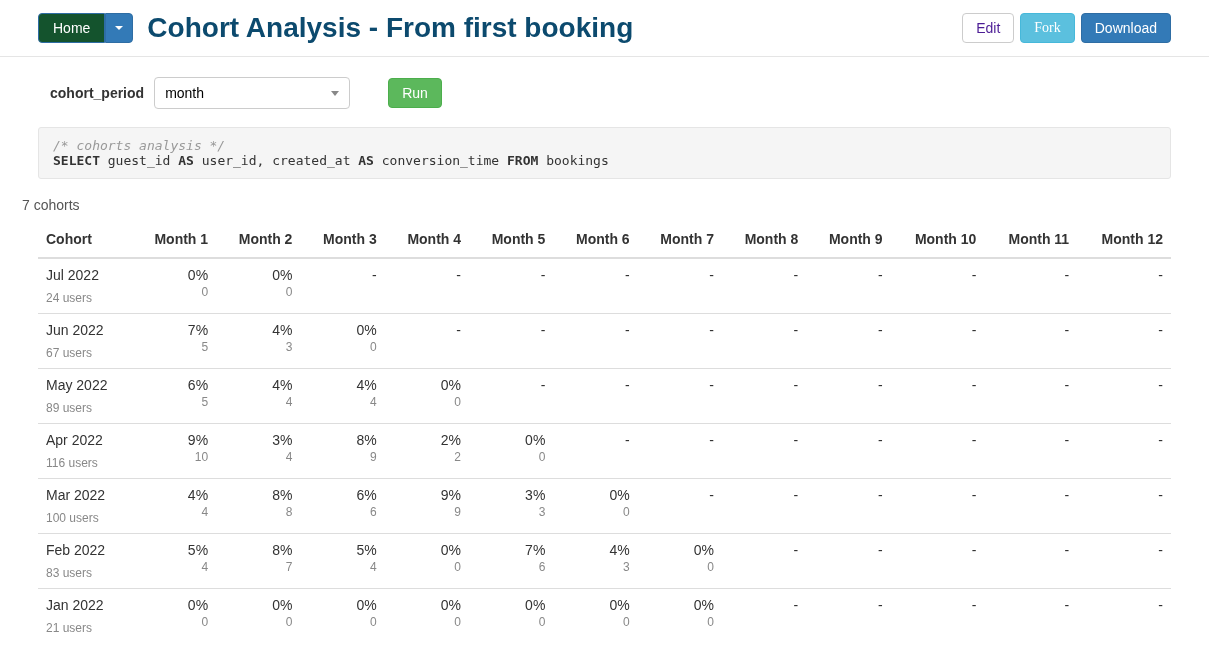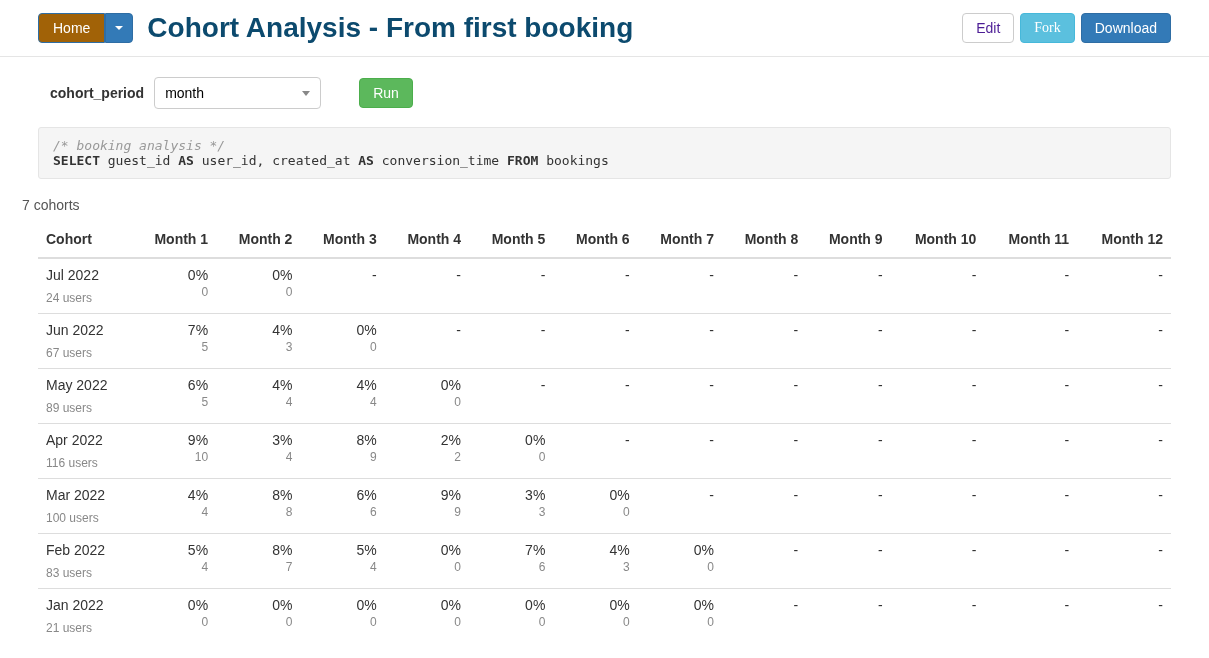--- a/index.html
+++ b/index.html
@@ -18,21 +18,21 @@
     .header-left {
       display: flex;
       align-items: center;
       gap: 14px;
       flex: 1;
     }
     .home-btn-group {
       display: flex;
     }
     .home-btn {
-      background: #a16207;
+      background: #14532d;
       color: #fff;
       border: 1px solid #2e6da4;
       padding: 6px 14px;
       border-radius: 4px 0 0 4px;
       font-size: 14px;
       cursor: pointer;
     }
     .home-caret {
       background: #337ab7;
       color: #fff;
@@ -93,21 +93,21 @@
       align-items: center;
       gap: 10px;
       padding: 20px 50px 12px;
     }
     .param-label {
       font-weight: 700;
       font-size: 14px;
     }
     .select-wrap {
       position: relative;
-      width: 167px;
+      width: 196px;
     }
     .select {
       width: 100%;
       padding: 7px 10px;
       border: 1px solid #ccc;
       border-radius: 4px;
       background: #fff;
       font-size: 14px;
       text-align: left;
       cursor: pointer;
@@ -193,21 +193,21 @@
   <div class="select-wrap">
     <button class="select">
       <span>month</span>
       <span class="select-caret"></span>
     </button>
   </div>
   <div style="width:18px"></div>
   <button class="btn btn-success">Run</button>
 </div>
 
-<div class="sql-block"><span class="sql-comment">/* booking analysis */</span>
+<div class="sql-block"><span class="sql-comment">/* cohorts analysis */</span>
 <span class="sql-kw">SELECT</span> <span>guest_id</span> <span class="sql-kw">AS</span> <span>user_id,</span> <span>created_at</span> <span class="sql-kw">AS</span> <span>conversion_time</span> <span class="sql-kw">FROM</span> <span>bookings</span></div>
 
 <div class="cohort-count">7 cohorts</div>
 
 <div class="table-wrap">
   <table class="cohort">
     <thead>
       <tr id="cohort-head-row">
           <th>Cohort</th>
           <th>Month 1</th>

